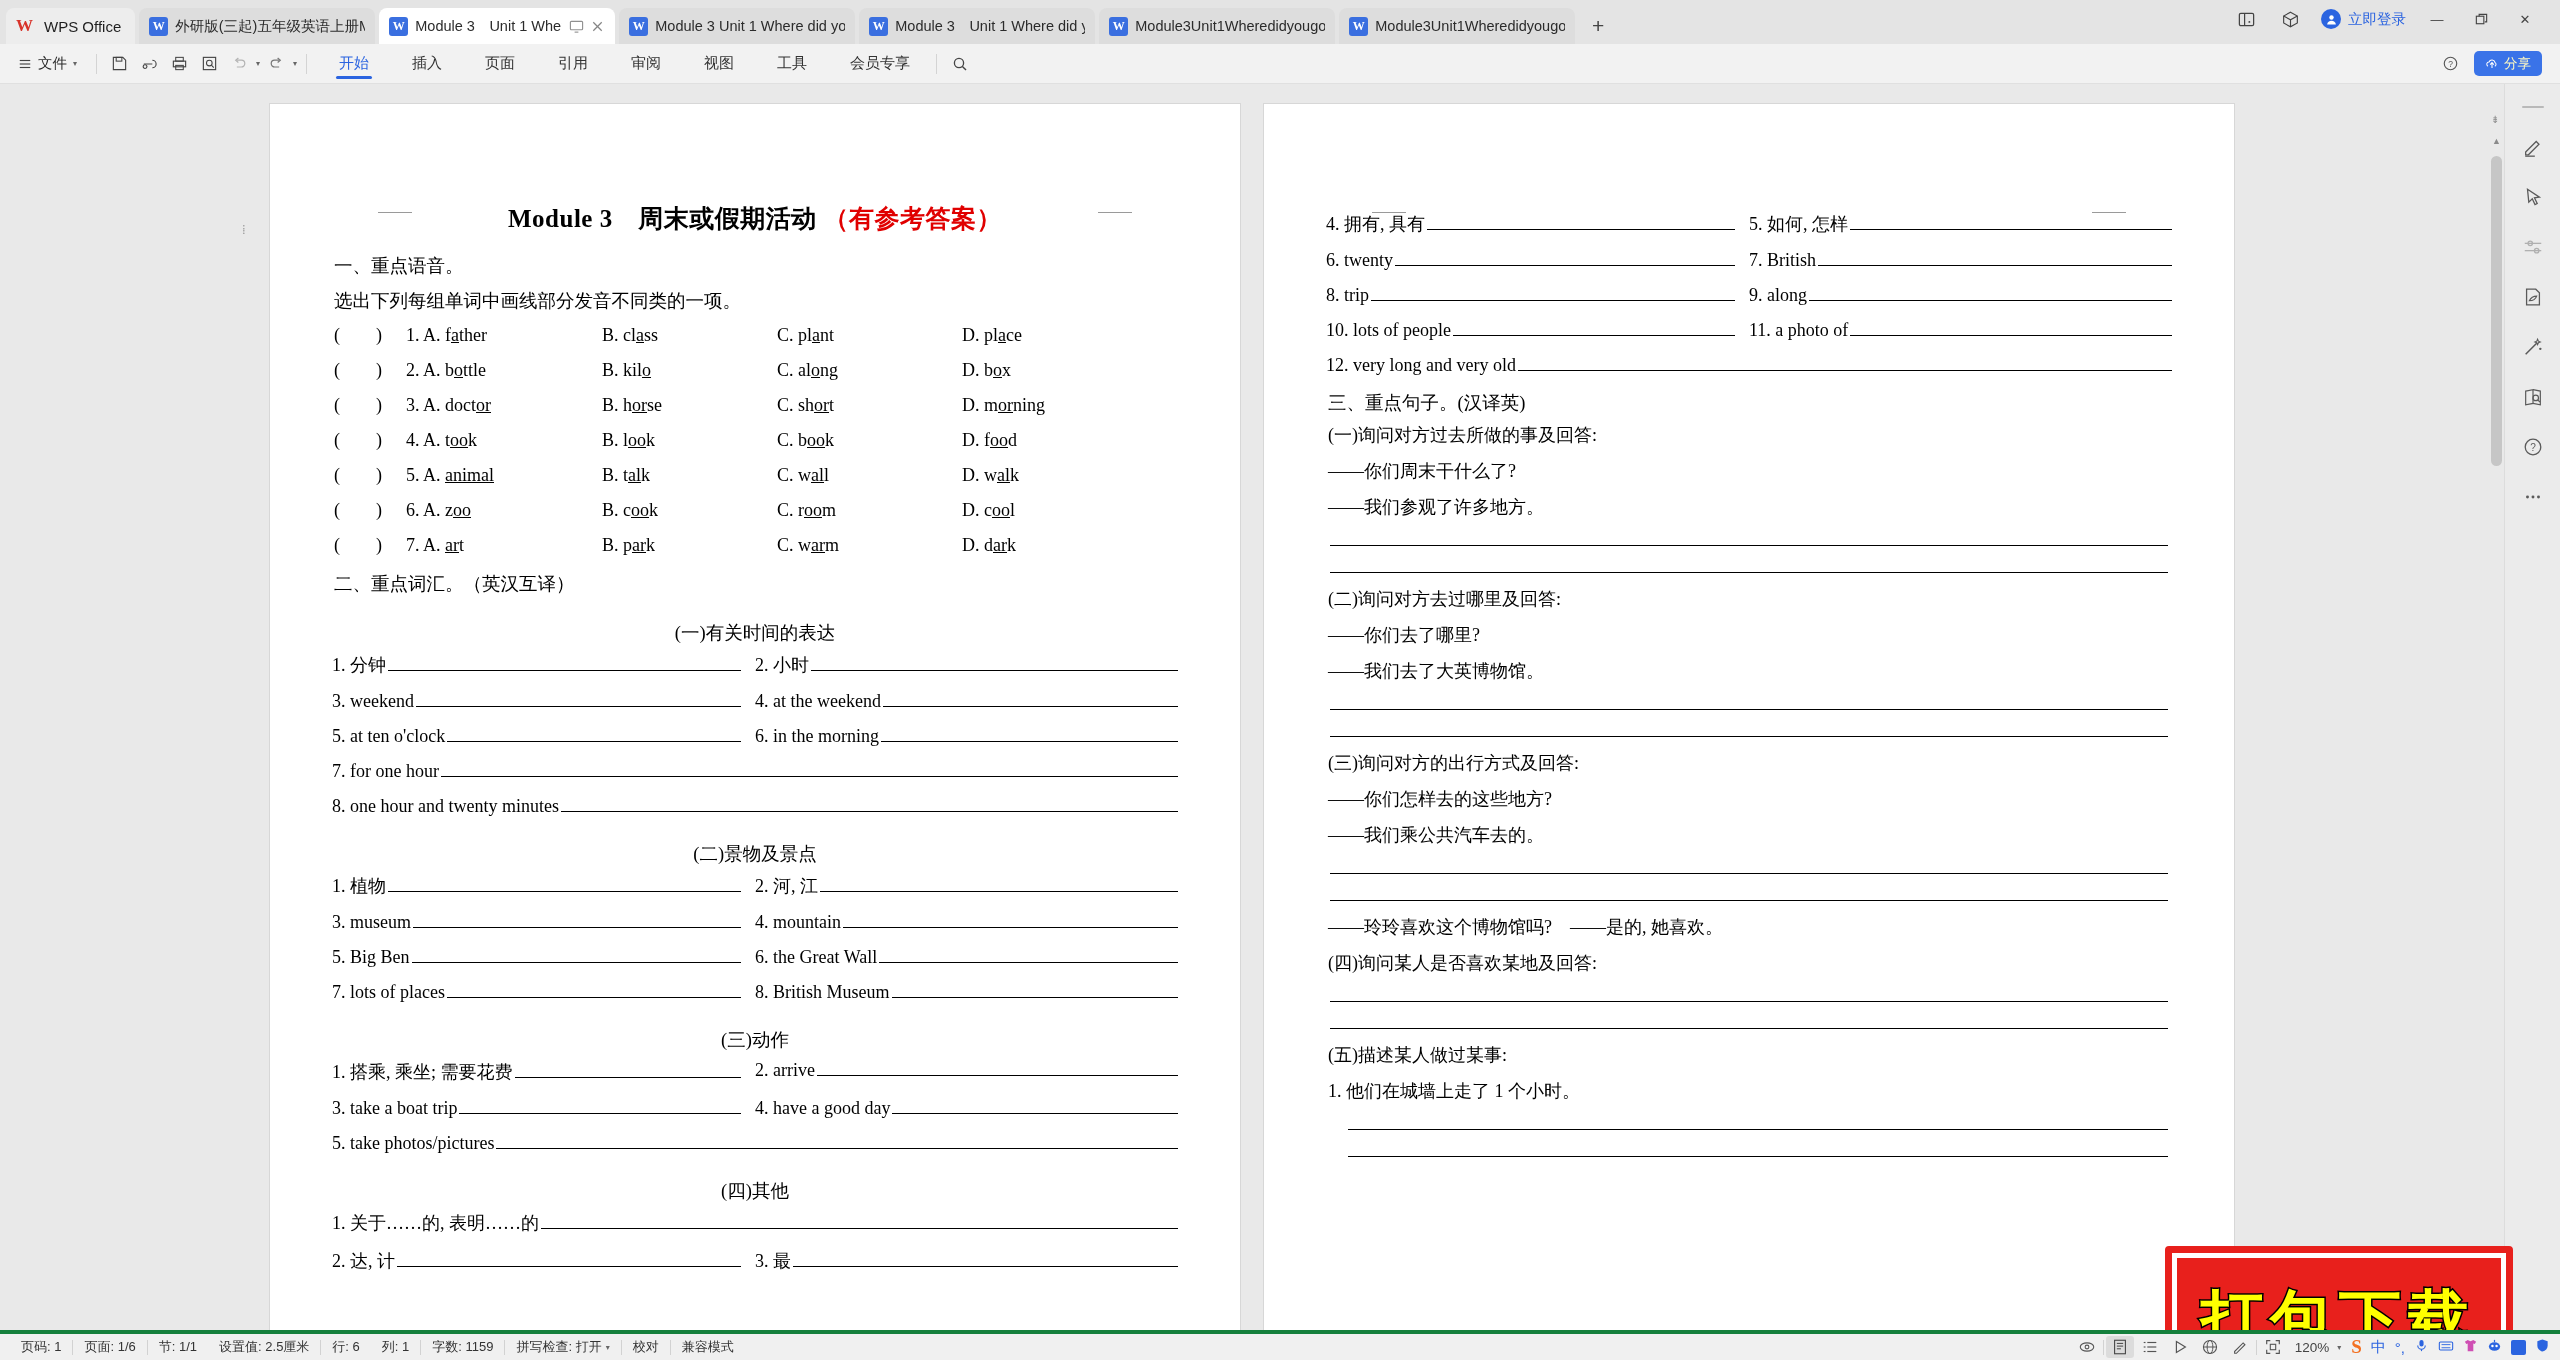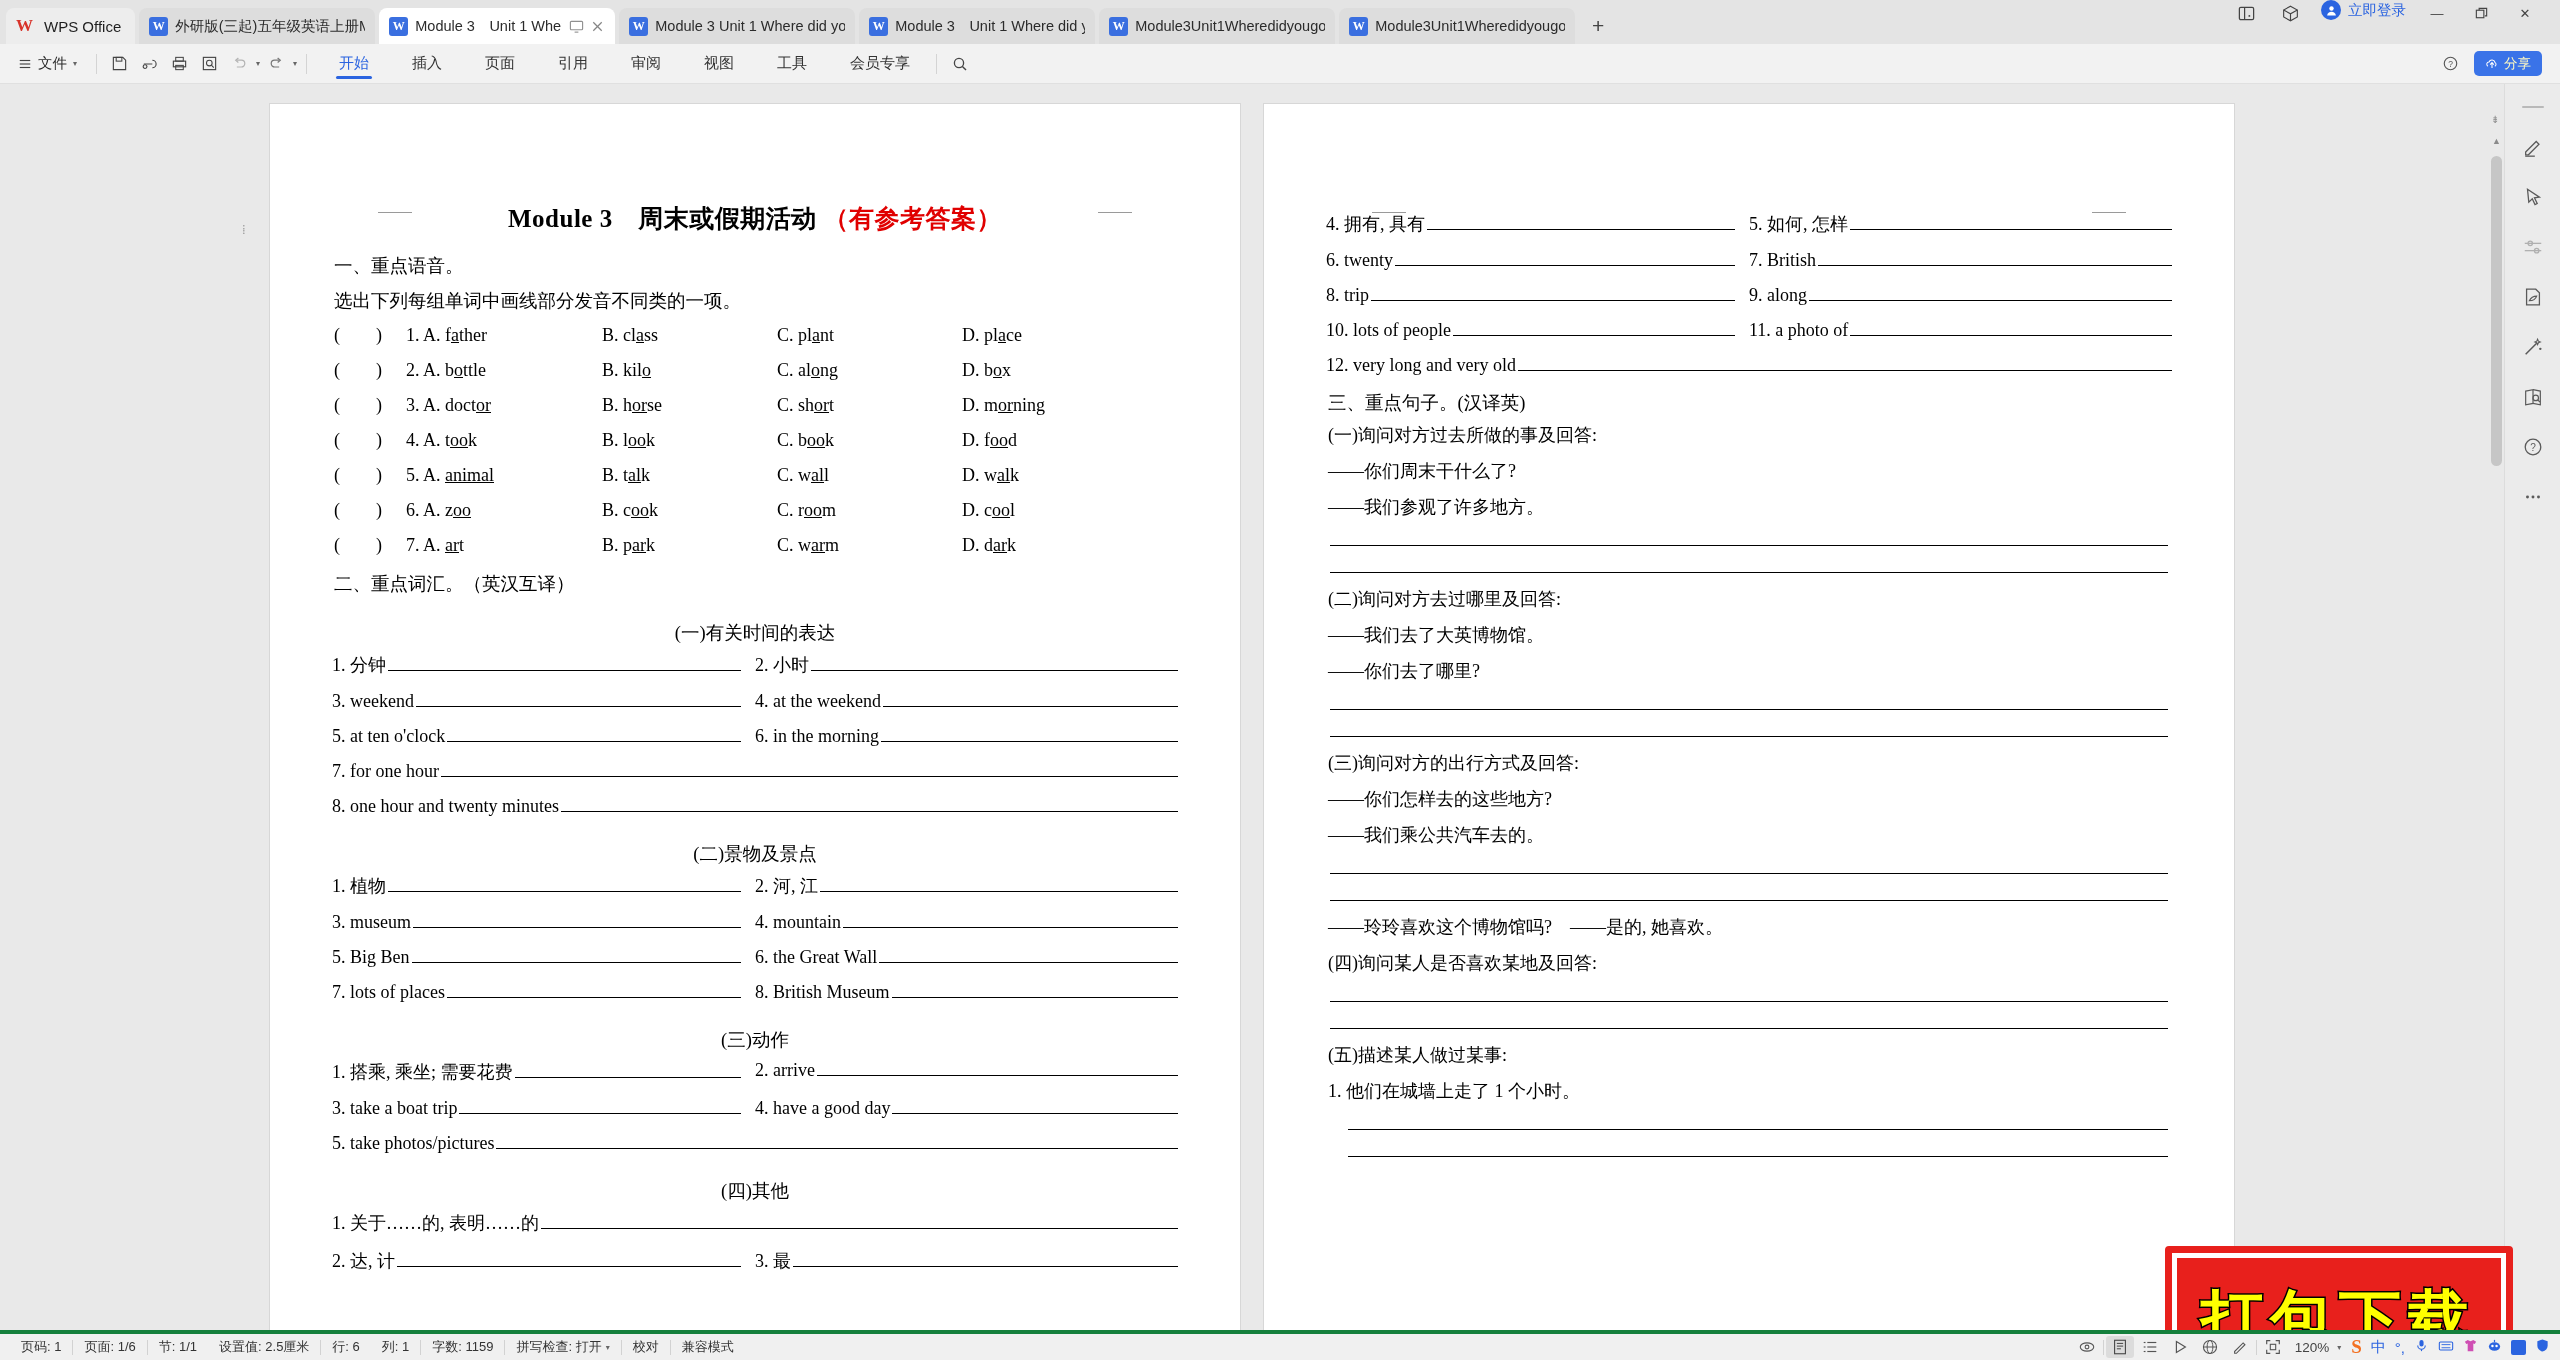--- a/index.html
+++ b/index.html
@@ -61,21 +61,21 @@
     font-family: "Liberation Serif", serif;
   }
   .tab-actions { display: flex; align-items: center; gap: 6px; flex: 0 0 auto; }
   .tab-ico { width: 15px; height: 15px; opacity: .65; display:block; }
   .newtab {
     width: 30px; height: 30px; margin-left: 8px; margin-bottom: 3px;
     display: flex; align-items: center; justify-content: center;
     font-size: 21px; color: #444; border-radius: 4px;
   }
   .tabbar-right {
-    margin-left: auto; display: flex; align-items: flex-start; gap: 18px;
+    margin-left: auto; display: flex; align-items: center; gap: 18px;
     padding: 0 16px 6px 0; height: 100%;
   }
   .login-chip { display: flex; align-items: center; gap: 7px; color: #2b64e0; font-size: 14.5px; }
   .avatar-circ {
     width: 20px; height: 20px; border-radius: 50%; background: #2b64e0;
     display:flex;align-items:center;justify-content:center;
   }
   .wctrl { width: 26px; height: 26px; display: flex; align-items: center; justify-content: center; color: #444; }
 
   
@@ -687,22 +687,22 @@
       <div>
         <div class="para">(一)询问对方过去所做的事及回答:</div>
         <div class="para">——你们周末干什么了?</div>
         <div class="para">——我们参观了许多地方。</div>
         <div class="ans-line"></div>
         <div class="ans-line"></div>
       </div>
 
       <div style="margin-top:14px">
         <div class="para">(二)询问对方去过哪里及回答:</div>
+        <div class="para">——你们去了哪里?</div>
         <div class="para">——我们去了大英博物馆。</div>
-        <div class="para">——你们去了哪里?</div>
         <div class="ans-line"></div>
         <div class="ans-line"></div>
       </div>
 
       <div style="margin-top:14px">
         <div class="para">(三)询问对方的出行方式及回答:</div>
         <div class="para">——你们怎样去的这些地方?</div>
         <div class="para">——我们乘公共汽车去的。</div>
         <div class="ans-line"></div>
         <div class="ans-line"></div>

